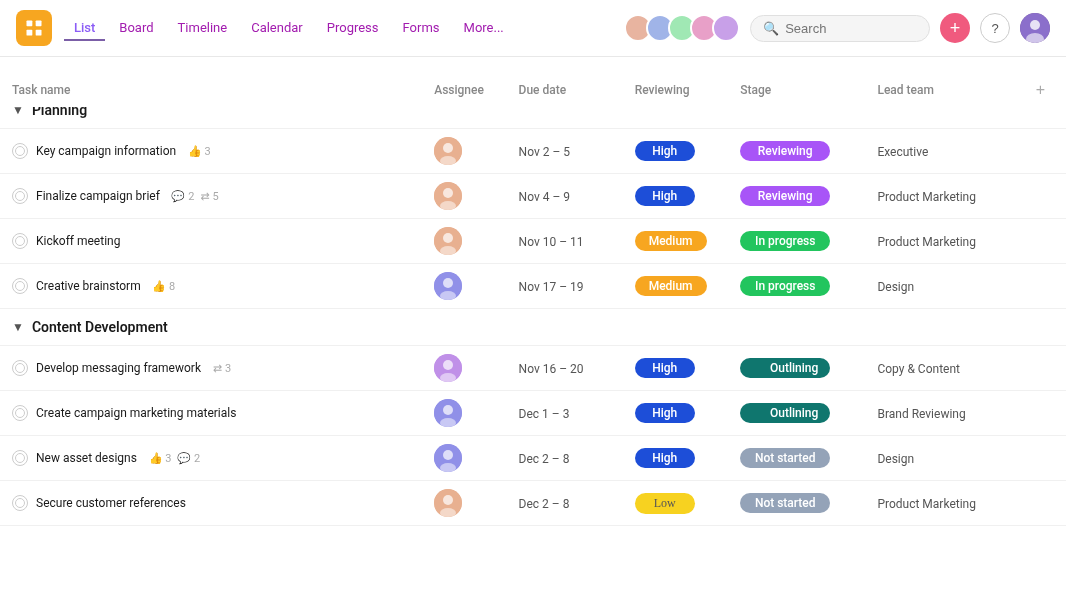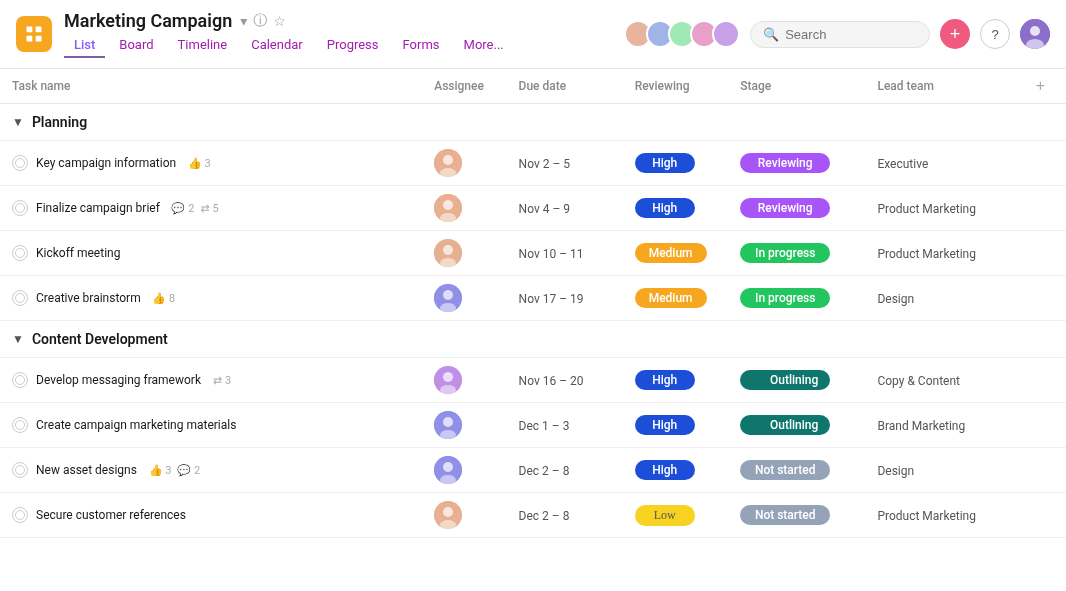--- a/index.html
+++ b/index.html
@@ -31,21 +31,21 @@
     .search-bar { display: flex; align-items: center; background: #f5f5f5; border: 1px solid #e0e0e0; border-radius: 20px; padding: 5px 12px; gap: 6px; width: 180px; }
     .search-bar input { border: none; background: transparent; outline: none; font-size: 13px; width: 100%; }
     .search-icon { color: #999; font-size: 13px; }
     .btn-add { width: 30px; height: 30px; background: #f05a7e; border-radius: 50%; display: flex; align-items: center; justify-content: center; color: white; font-size: 18px; cursor: pointer; border: none; }
     .btn-help { width: 30px; height: 30px; border-radius: 50%; border: 1px solid #ccc; display: flex; align-items: center; justify-content: center; cursor: pointer; font-size: 13px; color: #555; background: white; }
     .user-avatar { width: 30px; height: 30px; border-radius: 50%; background: #7b5ea7; display: flex; align-items: center; justify-content: center; color: white; font-size: 12px; font-weight: 600; cursor: pointer; overflow: hidden; }
 
     
     .table-container { flex: 1; overflow-y: auto; }
     .table { width: 100%; border-collapse: collapse; }
-    .table th { padding: 8px 12px; text-align: left; font-weight: 500; color: #888; font-size: 12px; border-bottom: 1px solid #e8e8e8; background: #fff; position: sticky; top: 0; white-space: nowrap; }
+    .table th { padding: 8px 12px; text-align: left; font-weight: 500; color: #888; font-size: 12px; border-bottom: 1px solid #e8e8e8; background: #fff; position: sticky; top: 16px; white-space: nowrap; }
     .col-task { width: 400px; }
     .col-assignee { width: 80px; }
     .col-duedate { width: 110px; }
     .col-priority { width: 100px; }
     .col-stage { width: 130px; }
     .col-leadteam { width: 150px; }
     .col-add { width: 40px; text-align: center; }
 
     .table td { padding: 8px 12px; border-bottom: 1px solid #f0f0f0; vertical-align: middle; }
 
@@ -92,28 +92,20 @@
   <div class="header">
     <div class="app-icon">
       <svg viewBox="0 0 24 24">
           <rect x="3" y="3" width="7" height="7" rx="1"></rect>
           <rect x="14" y="3" width="7" height="7" rx="1"></rect>
           <rect x="3" y="14" width="7" height="7" rx="1"></rect>
           <rect x="14" y="14" width="7" height="7" rx="1"></rect>
         </svg>
     </div>
     <div class="title-area">
-      <div class="title-row">
-        <span class="project-title">Marketing Campaign</span>
-        <div class="title-icons">
-          <span>▾</span>
-          <span>ⓘ</span>
-          <span>☆</span>
-        </div>
-      </div>
       <nav class="nav-tabs">
         <a class="nav-tab active">List</a>
         <a class="nav-tab">Board</a>
         <a class="nav-tab">Timeline</a>
         <a class="nav-tab">Calendar</a>
         <a class="nav-tab">Progress</a>
         <a class="nav-tab">Forms</a>
         <a class="nav-tab">More...</a>
       </nav>
     </div>
@@ -381,21 +373,21 @@
       <td class="col-duedate">
         <span class="due-date">Dec 1 – 3</span>
       </td>
       <td class="col-priority">
         <span class="badge badge-high">High</span>
       </td>
       <td class="col-stage">
         <span class="stage-badge stage-outlining">Outlining</span>
       </td>
       <td class="col-leadteam">
-        <span class="lead-team-text">Brand Marketing</span>
+        <span class="lead-team-text">Brand Reviewing</span>
       </td>
       <td class="col-add"></td>
     </tr>
           <tr>
       <td class="col-task">
         <div class="task-name-cell">
           <div class="task-check">
             <svg width="10" height="10" viewBox="0 0 10 10">
                     <circle cx="5" cy="5" r="4.5" fill="none" stroke="#ccc" stroke-width="1"></circle>
                   </svg>

